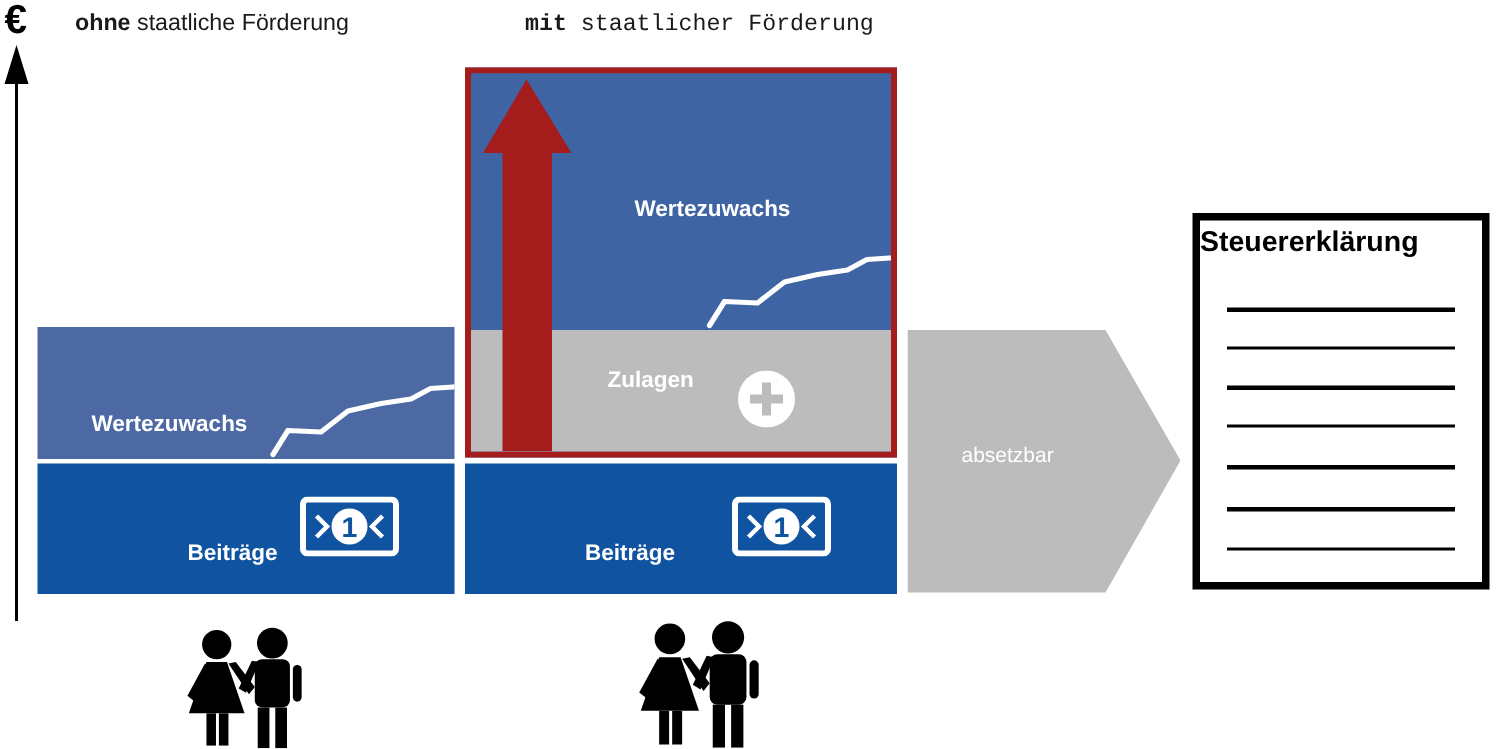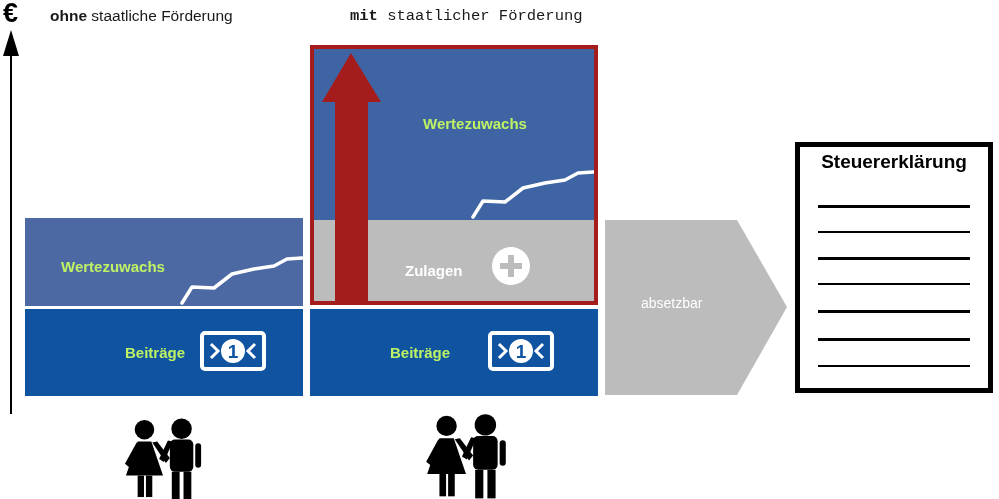--- a/index.html
+++ b/index.html
@@ -14,27 +14,27 @@
   .header{top:7px;font-size:15.5px;color:#1a1a1a;white-space:nowrap;}
   .header b{font-weight:bold;}
   
   .sec{box-sizing:border-box;}
   .growth-left{left:25px;top:218px;width:278px;height:88px;background:#4c69a3;}
   .contrib-left{left:25px;top:309px;width:278px;height:87px;background:#0f53a1;}
   .redbox{left:310px;top:45px;width:288px;height:260px;border:4px solid #a41c1c;box-sizing:border-box;background:#3f64a3;}
   .rgrowth{left:0;top:0;width:280px;height:171px;background:#3f64a3;}
   .rgray{left:0;top:171px;width:280px;height:81px;background:#bcbcbc;}
   .contrib-right{left:310px;top:309px;width:288px;height:87px;background:#0f53a1;}
-  .wlabel{color:#bef264;font-size:15px;font-weight:bold;white-space:nowrap;}
+  .wlabel{color:#ffffff;font-size:15px;font-weight:bold;white-space:nowrap;margin-top:16px;}
   .glabel{color:#fff;font-size:15px;font-weight:bold;white-space:nowrap;}
   
   .flow-label{color:#fff;font-size:14px;white-space:nowrap;}
   
   .doc{left:795px;top:142px;width:198px;height:251px;border:5px solid #000;box-sizing:border-box;background:#fff;}
-  .doc-title{position:absolute;left:0;top:4px;width:100%;text-align:center;font-size:19px;font-weight:bold;color:#000;}
+  .doc-title{position:absolute;left:0;top:4px;width:100%;font-size:19px;font-weight:bold;color:#000;}
   .doc-line{position:absolute;left:18px;width:152px;background:#000;}
   .t3{height:3px;} .t2{height:2px;}
   svg{display:block;}
 </style>
 </head>
 <body>
 
 <div class="canvas">
 
   <div class="abs euro">€</div>
@@ -60,21 +60,21 @@
       <path d="M11 13 L18 20 L11 27" fill="none" stroke="#fff" stroke-width="3"></path>
       <path d="M55 13 L48 20 L55 27" fill="none" stroke="#fff" stroke-width="3"></path>
       <circle cx="33" cy="20" r="12" fill="#fff"></circle>
       <text x="33" y="27" text-anchor="middle" font-size="19" font-weight="bold" fill="#0f53a1" font-family="Liberation Sans, sans-serif">1</text>
     </svg>
   </div>
 
   <div class="abs redbox">
     <div class="abs sec rgrowth"></div>
     <div class="abs sec rgray">
-      <span class="abs glabel" style="left:91px;top:42px;">Zulagen</span>
+      <span class="abs glabel" style="left:91px;top:25px;">Zulagen</span>
       <svg class="abs" style="left:178px;top:27px;" width="38" height="38">
         <circle cx="19" cy="19" r="19" fill="#fff"></circle>
         <rect x="8" y="16" width="22" height="6" fill="#bcbcbc"></rect>
         <rect x="16" y="8" width="6" height="22" fill="#bcbcbc"></rect>
       </svg>
     </div>
     <span class="abs wlabel" style="left:109px;top:66px;">Wertezuwachs</span>
     <svg class="abs" style="left:155px;top:112px;" width="125" height="62">
       <polyline points="4,56 14,40 36,41 54,27 76,22 96,19 109,12 124,11" fill="none" stroke="#fff" stroke-width="3.5" stroke-linejoin="round" stroke-linecap="round"></polyline>
     </svg>

